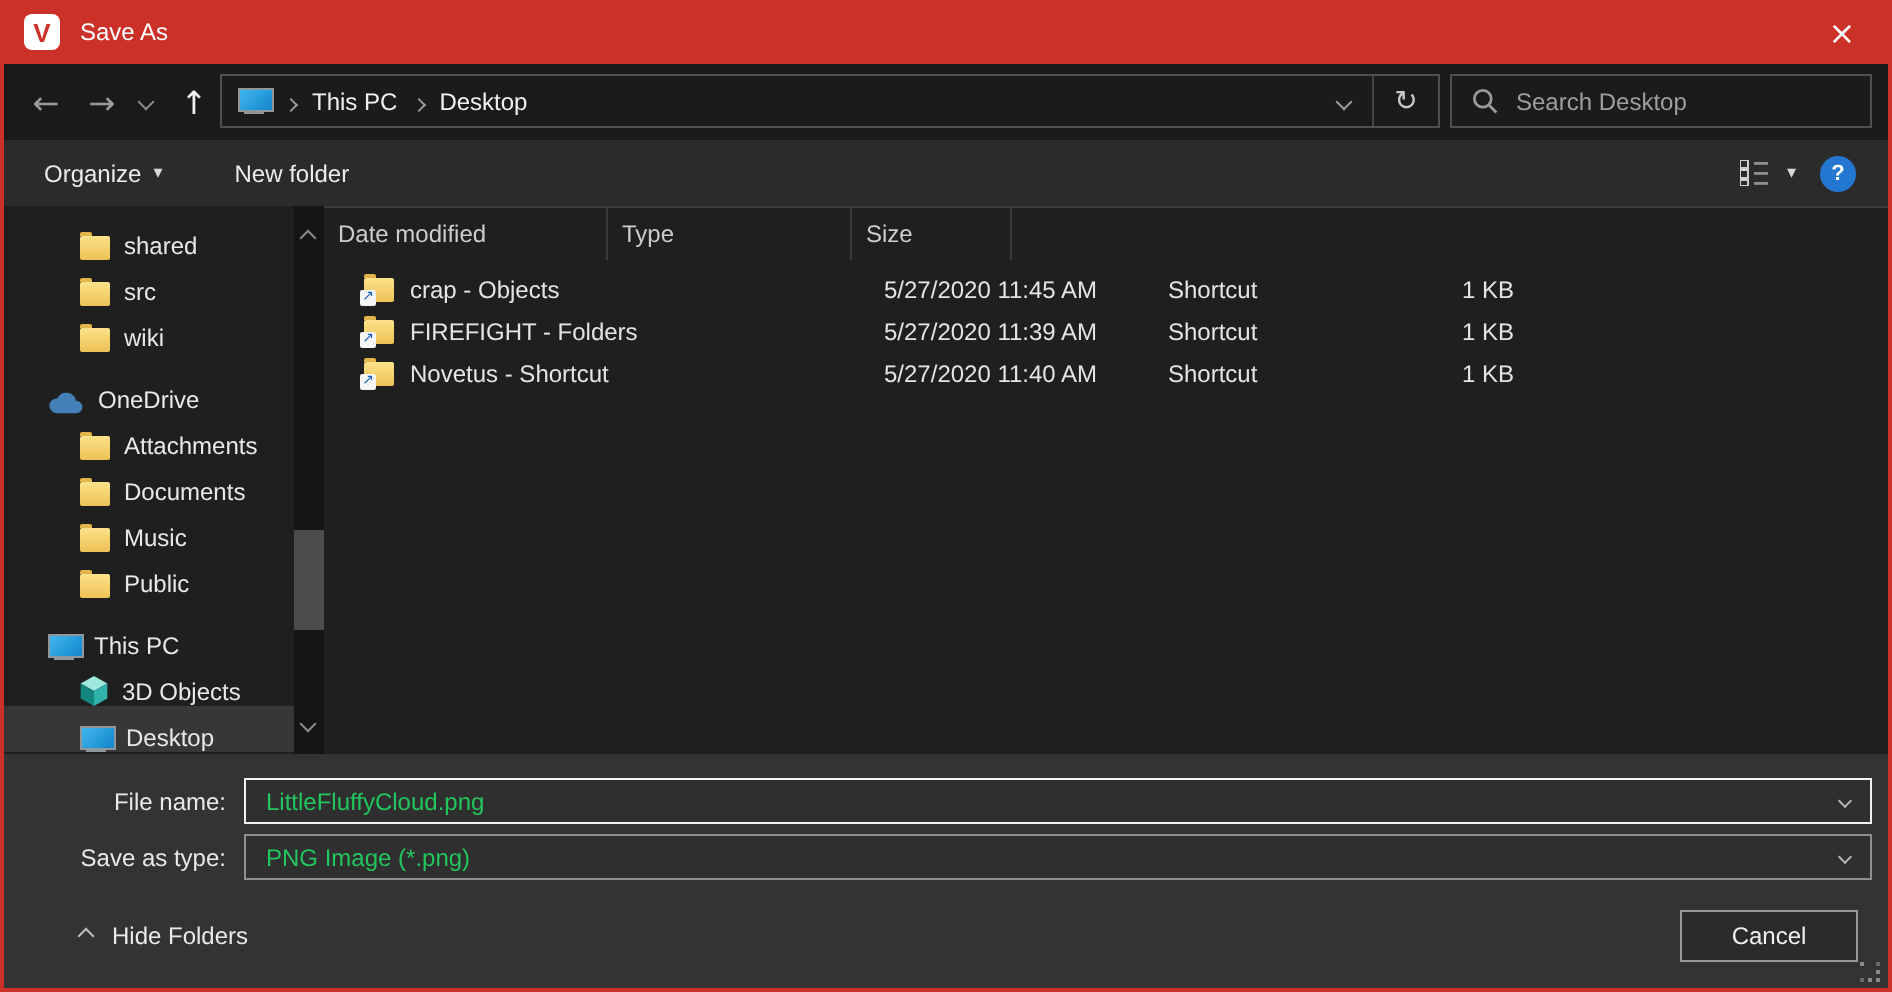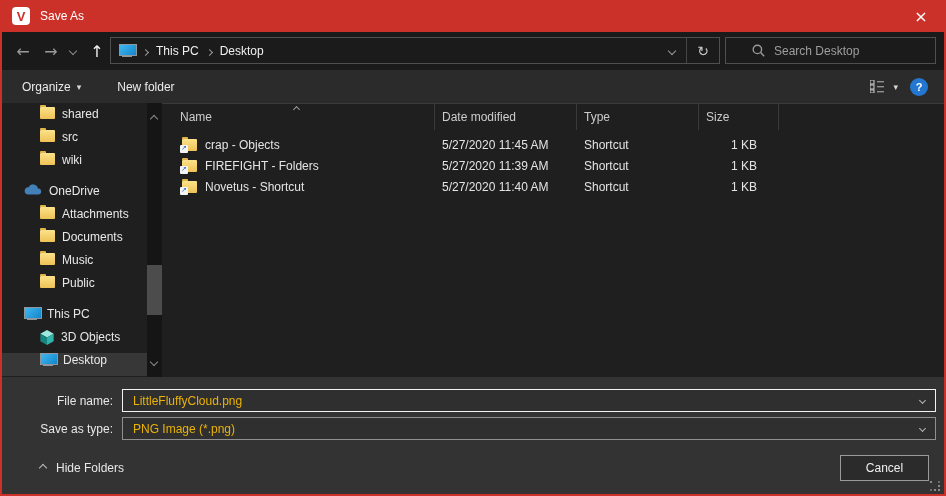--- a/index.html
+++ b/index.html
@@ -32,21 +32,21 @@
   .chev-right { transform:rotate(-45deg); width:5px; height:5px; }
   .addr-bar { position:absolute; left:108px; top:5px; width:610px; height:27px; background:#1b1b1b;
               border:1px solid #4f4f4f; display:flex; align-items:center; padding-left:8px; }
   .crumb-sep { color:#9a9a9a; margin:0 8px; }
   .crumb { color:#f0f0f0; }
   .addr-spacer { flex:1; }
   .addr-chev { width:28px; display:flex; justify-content:center; color:#9a9a9a; }
   .addr-div { width:1px; height:25px; background:#454545; }
   .refresh-btn { width:32px; text-align:center; color:#c8c8c8; font-size:14px; }
   .search-box { position:absolute; right:8px; top:5px; width:211px; height:27px; background:#1b1b1b;
-                border:1px solid #4f4f4f; display:flex; align-items:center; padding-left:26px; gap:9px; }
+                border:1px solid #4f4f4f; display:flex; align-items:center; padding-left:10px; gap:9px; }
   .search-ph { color:#9e9e9e; }
 
   
   .icon-monitor { position:relative; width:16px; height:13px; flex:none; display:inline-block; }
   .icon-monitor::before { content:""; position:absolute; top:0; left:0; width:16px; height:10px;
                           background:linear-gradient(135deg,#41b7f0,#1286c9); border:1px solid #8f969c; }
   .icon-monitor::after { content:""; position:absolute; bottom:0; left:3px; width:10px; height:2px; background:#8f969c; }
 
   
   .icon-folder { position:relative; width:15px; height:12px; flex:none; display:inline-block;
@@ -64,21 +64,21 @@
   .tb-newfolder { margin-left:36px; }
   .tb-right { margin-left:auto; display:flex; align-items:center; gap:12px; padding-right:16px; }
   .viewmode-wrap { display:flex; align-items:center; gap:8px; }
   .help-btn { width:18px; height:18px; border-radius:50%; background:#2477d1; color:#fff;
               font-weight:bold; font-size:11px; display:flex; align-items:center; justify-content:center; }
 
   
   .content { height:274px; display:flex; flex:none; background:#1f1f1f; }
   .sidebar { position:relative; width:160px; flex:none; overflow:hidden; background:#1f1f1f; }
   .tree { padding-top:4px; }
-  .tree-item { height:23px; display:flex; align-items:flex-start; gap:7px; color:#e8e8e8; }
+  .tree-item { height:23px; display:flex; align-items:flex-end; gap:7px; color:#e8e8e8; }
   .lvl1 { padding-left:22px; }
   .lvl2 { padding-left:38px; }
   .grp { margin-top:8px; }
   .tree-item.selected { background:#373737; }
   .sb-scroll { position:absolute; right:0; top:0; bottom:0; width:15px; background:#151515; }
   .sb-arrow { position:absolute; left:4px; color:#8a8a8a; }
   .sb-arrow.top { top:8px; }
   .sb-arrow.bot { bottom:9px; }
   .sb-thumb { position:absolute; left:0; top:162px; width:15px; height:50px; background:#4c4c4c; }
 
@@ -105,21 +105,21 @@
   .cell-type { width:122px; padding-left:7px; }
   .cell-size { width:80px; justify-content:flex-end; padding-right:22px; }
   .row-icon { position:relative; }
 
   
   .bottom-panel { flex:1; position:relative; background:#333333; }
   .f-row { position:absolute; left:0; right:8px; height:23px; display:flex; align-items:center; }
   .f-row-name { top:12px; } .f-row-type { top:40px; }
   .f-label { width:120px; text-align:right; padding-right:9px; color:#e8e8e8; flex:none; }
   .f-input { flex:1; height:23px; background:#2f2f2f; display:flex; align-items:center;
-             padding:0 10px; color:#eab308; }
+             padding:0 10px; color:#22c55e; }
   .f-input .chev { margin-left:auto; color:#b5b5b5; width:5px; height:5px; }
   .f-input.focused { border:1px solid #f2f2f2; }
   .f-input.combo { border:1px solid #8f8f8f;gap:44px; }
 
   .footer-row { position:absolute; top:78px; left:0; right:0; height:30px; }
   .hide-folders { position:absolute; left:38px; top:6px; display:flex; align-items:center; gap:10px; color:#e8e8e8; }
   .hide-folders .chev-up { color:#bdbdbd; width:6px; height:6px; }
   .btn-group { position:absolute; right:15px; top:0; display:flex; gap:12px; }
   .btn { width:89px; height:26px; background:#2b2b2b; color:#f0f0f0; font-size:12px;
          font-family:"Liberation Sans","DejaVu Sans",sans-serif; border:1px solid #9a9a9a; }
@@ -257,24 +257,20 @@
       </div>
       <div class="sb-scroll">
         <span class="sb-arrow top"><span class="chev chev-up"></span></span>
         <div class="sb-thumb"></div>
         <span class="sb-arrow bot"><span class="chev"></span></span>
       </div>
     </div>
 
     <div class="filearea">
       <div class="fl-header">
-        <div class="fl-col col-name">
-          <span class="sort-chev"></span>
-          <span>Name</span>
-        </div>
         <div class="fl-col col-date">
             <span>Date modified</span>
           </div>
         <div class="fl-col col-type">
             <span>Type</span>
           </div>
         <div class="fl-col col-size">
             <span>Size</span>
           </div>
       </div>

